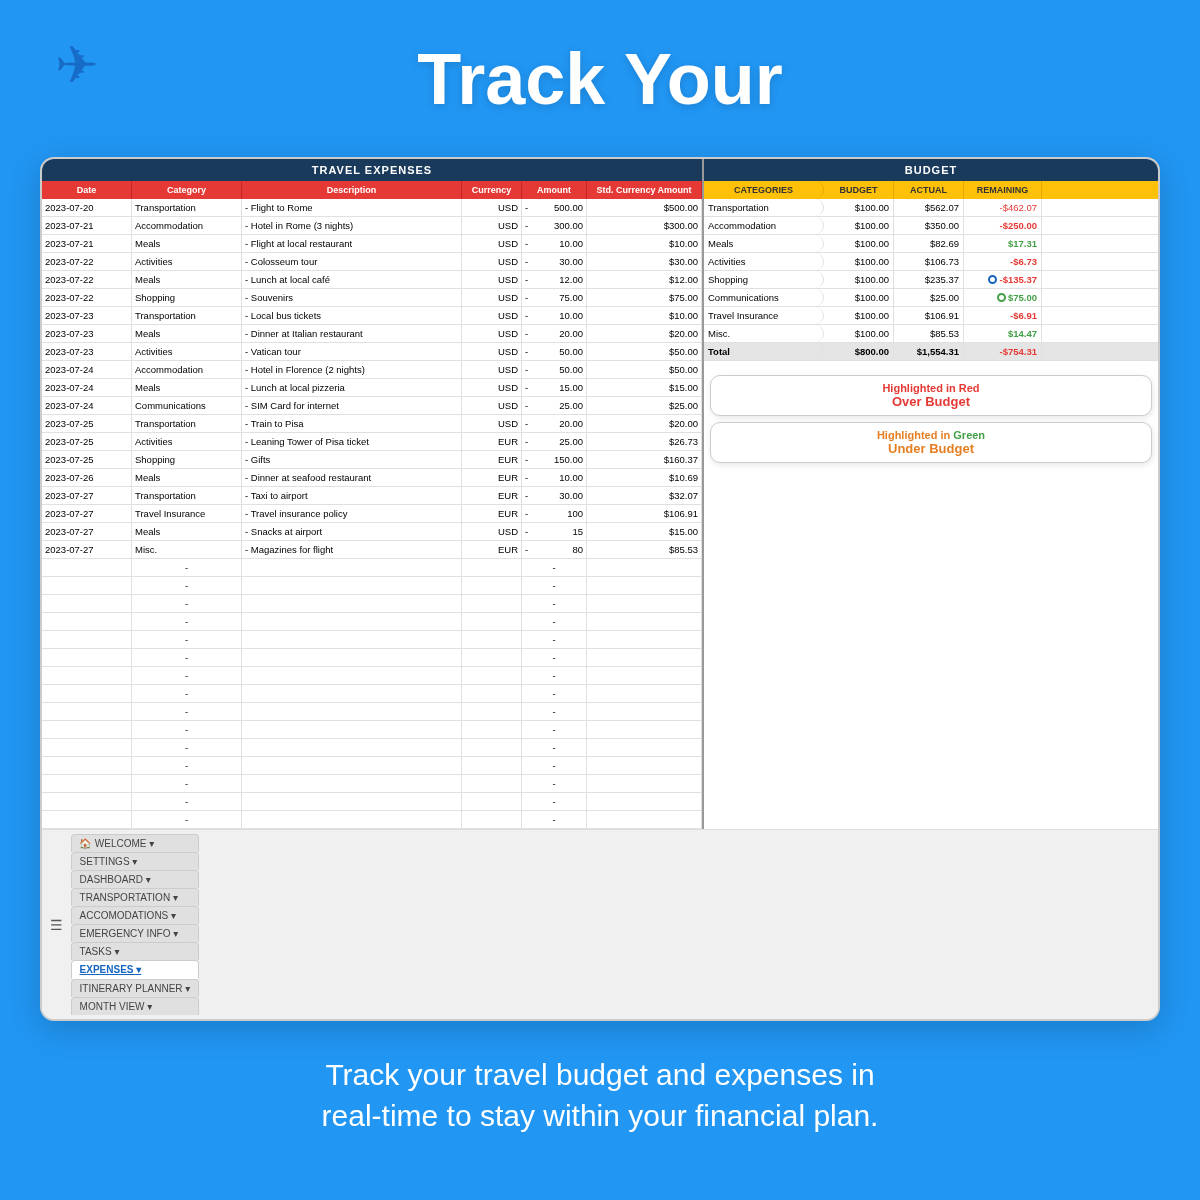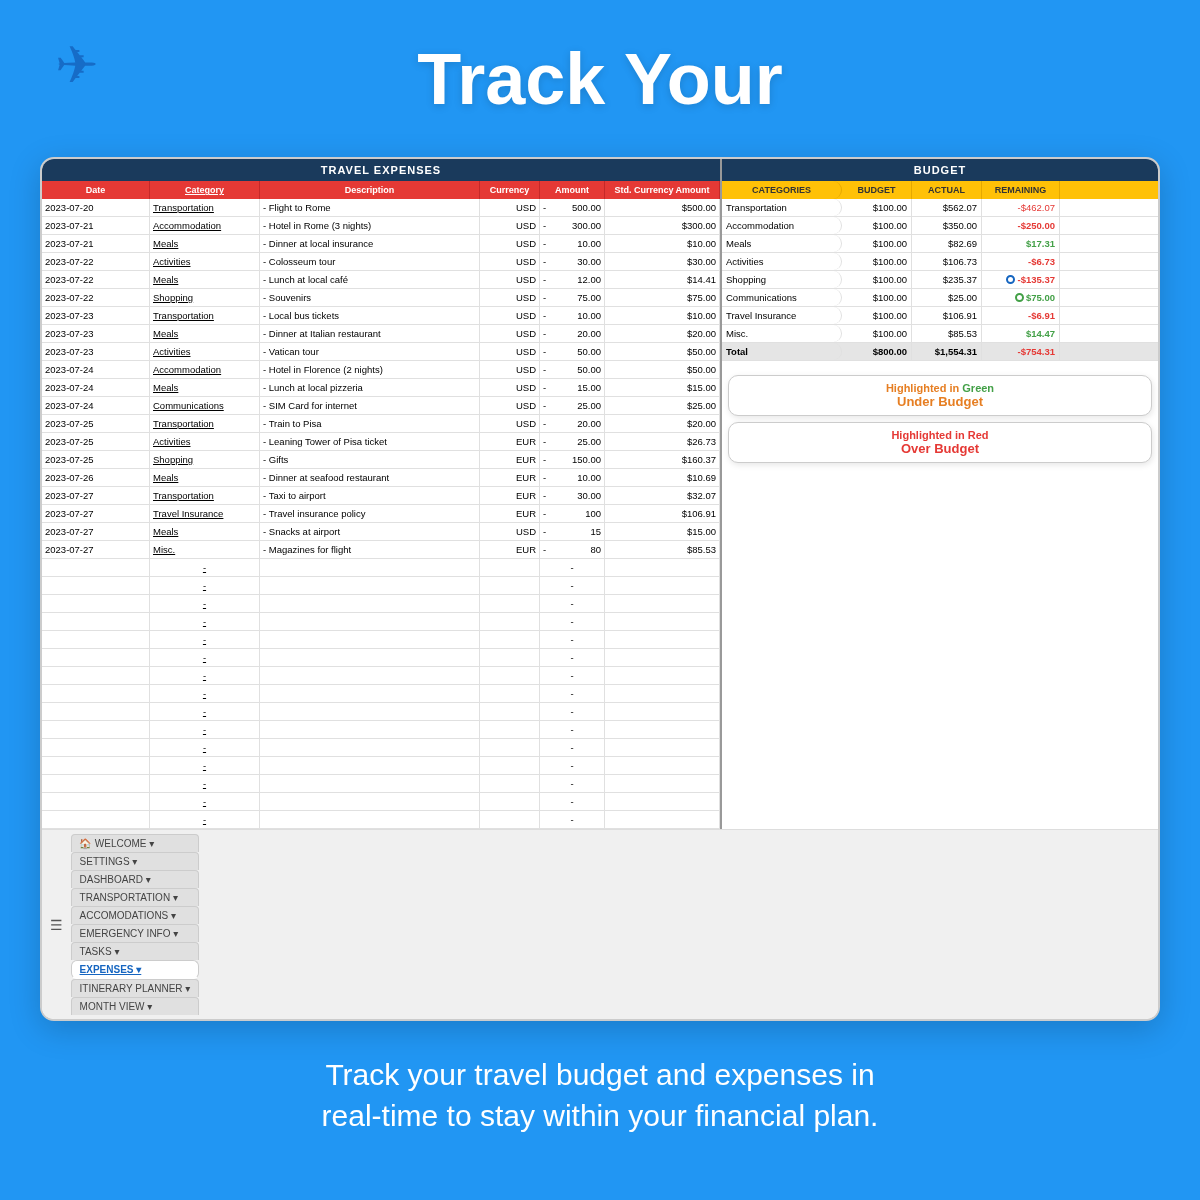--- a/index.html
+++ b/index.html
@@ -69,21 +69,20 @@
       cursor: pointer;
       border: 1px solid #ccc;
       border-bottom: none;
     }
     .tab-item.active {
       background: white;
       border-bottom: 1px solid white;
       color: #1565C0;
       font-weight: bold;
       text-decoration: underline;
-      border-radius: 6px;
     }
 
     
     .spreadsheet-content {
       display: flex;
       font-size: 9.5px;
     }
 
     
     .left-panel {
@@ -100,22 +99,22 @@
       letter-spacing: 1px;
     }
     .col-headers {
       display: flex;
       background: #e53935;
       color: white;
       font-weight: bold;
       font-size: 9px;
     }
     .col-headers .col { padding: 4px 3px; text-align: center; border-right: 1px solid #c62828; }
-    .col-date { width: 108px; }
-    .col-category { width: 110px; text-decoration: underline; }
+    .col-date { width: 90px; }
+    .col-category { width: 110px; }
     .col-description { width: 220px; }
     .col-currency { width: 60px; }
     .col-amount { width: 65px; }
     .col-std { width: 115px; }
 
     .data-row {
       display: flex;
       border-bottom: 1px solid #e0e0e0;
       min-height: 18px;
     }
@@ -236,21 +235,21 @@
     <div class="cell col-currency num">USD</div>
     <div class="cell col-amount num" style="justify-content:space-between;">
               <span>-</span>
               <span>300.00</span>
             </div>
     <div class="cell col-std num">$300.00</div>
   </div>
           <div class="data-row">
     <div class="cell col-date">2023-07-21</div>
     <div class="cell col-category">Meals</div>
-    <div class="cell col-description">- Dinner at local insurance</div>
+    <div class="cell col-description">- Flight at local restaurant</div>
     <div class="cell col-currency num">USD</div>
     <div class="cell col-amount num" style="justify-content:space-between;">
               <span>-</span>
               <span>10.00</span>
             </div>
     <div class="cell col-std num">$10.00</div>
   </div>
           <div class="data-row">
     <div class="cell col-date">2023-07-22</div>
     <div class="cell col-category">Activities</div>
@@ -264,21 +263,21 @@
   </div>
           <div class="data-row">
     <div class="cell col-date">2023-07-22</div>
     <div class="cell col-category">Meals</div>
     <div class="cell col-description">- Lunch at local café</div>
     <div class="cell col-currency num">USD</div>
     <div class="cell col-amount num" style="justify-content:space-between;">
               <span>-</span>
               <span>12.00</span>
             </div>
-    <div class="cell col-std num">$14.41</div>
+    <div class="cell col-std num">$12.00</div>
   </div>
           <div class="data-row">
     <div class="cell col-date">2023-07-22</div>
     <div class="cell col-category">Shopping</div>
     <div class="cell col-description">- Souvenirs</div>
     <div class="cell col-currency num">USD</div>
     <div class="cell col-amount num" style="justify-content:space-between;">
               <span>-</span>
               <span>75.00</span>
             </div>
@@ -621,30 +620,30 @@
           <div class="budget-row total-row">
   <div class="bcell bcol-cat">Total</div>
   <div class="bcell bcol-bud num">$800.00</div>
   <div class="bcell bcol-act num">$1,554.31</div>
   <div class="bcell bcol-rem num" style="color:#e53935;font-weight:bold;">-$754.31</div>
 </div>
         </div>
 
       <div class="callout-area">
         <div class="callout-box">
+          <div class="line1" style="color:#e53935;">
+            Highlighted in <span style="color:#e53935;font-weight:bold;">Red</span>
+          </div>
+          <div class="line2" style="color:#e53935;">Over Budget</div>
+        </div>
+        <div class="callout-box">
           <div class="line1">
             <span style="color:#e67e22;font-weight:bold;">Highlighted in </span><span style="color:#43a047;font-weight:bold;">Green</span>
           </div>
           <div class="line2" style="color:#e67e22;font-weight:bold;">Under Budget</div>
-        </div>
-        <div class="callout-box">
-          <div class="line1" style="color:#e53935;">
-            Highlighted in <span style="color:#e53935;font-weight:bold;">Red</span>
-          </div>
-          <div class="line2" style="color:#e53935;">Over Budget</div>
         </div>
       </div>
     </div>
   </div>
 
   <div class="tab-bar">
     <span class="tab-bar-menu">☰</span>
     <div id="tab-items">
         <div class="tab-item">🏠 WELCOME ▾</div>
         <div class="tab-item">SETTINGS ▾</div>

